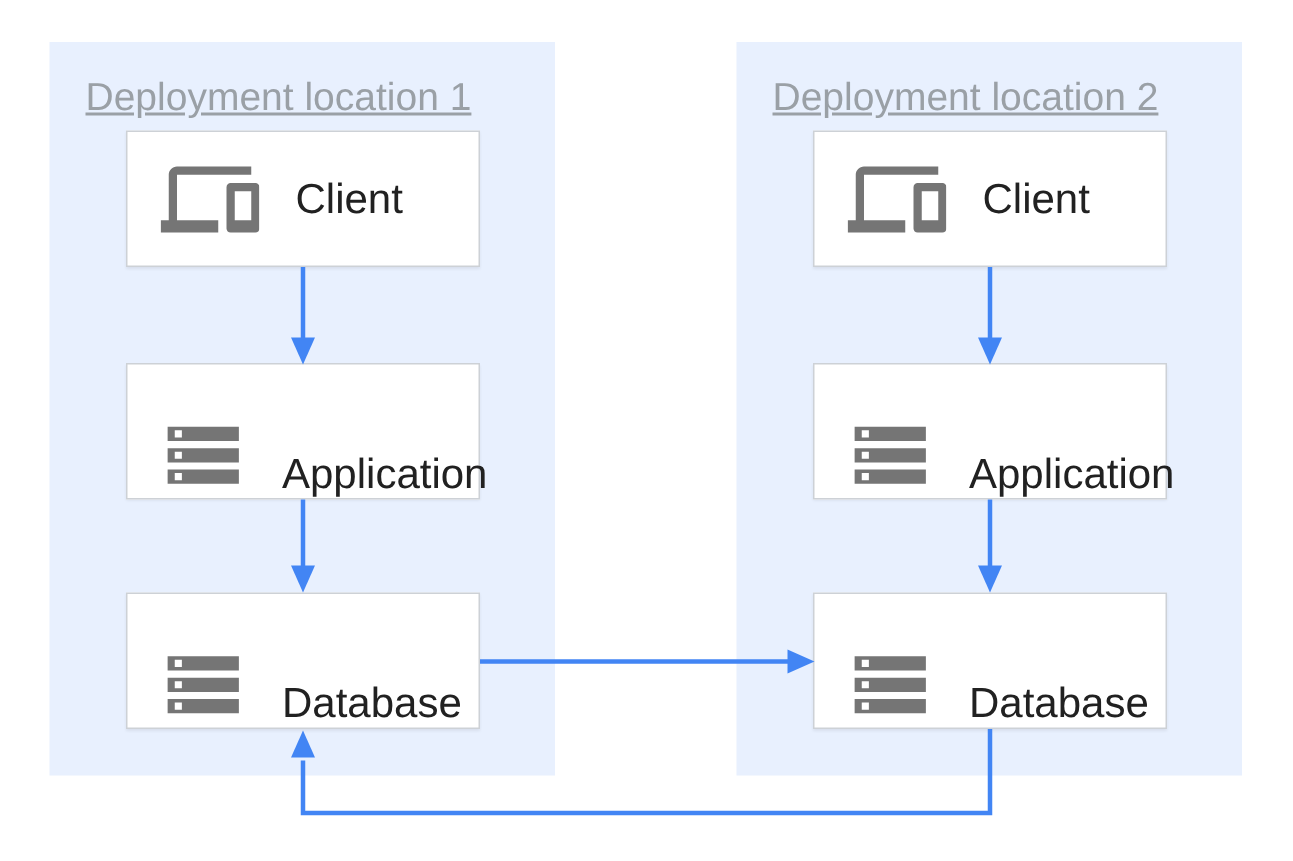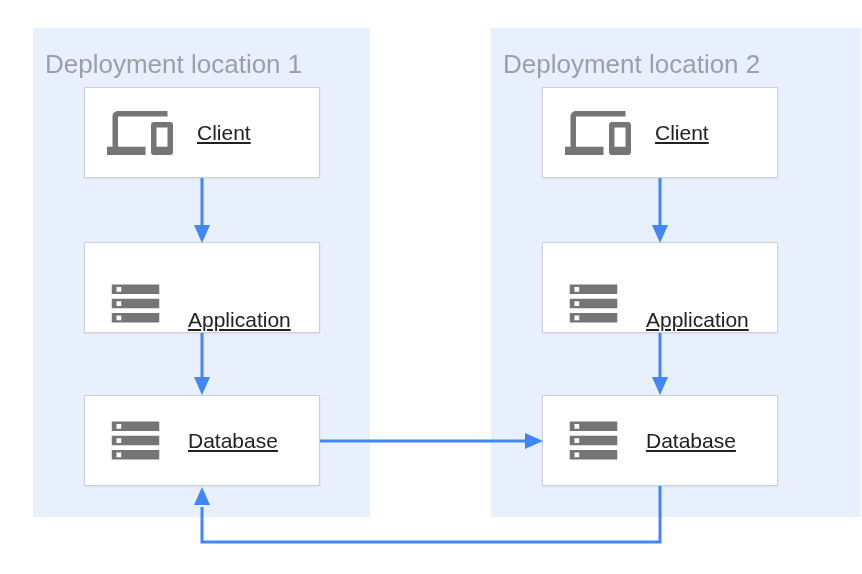--- a/index.html
+++ b/index.html
@@ -19,50 +19,50 @@
     background:var(--canvas-bg);
     overflow:hidden;
   }
   .panel{
     position:absolute;
     top:28px;
     width:337px;height:489px;
     background:var(--panel-bg);
   }
   .panel.loc1{left:33px;}
-  .panel.loc2{left:491px;padding-left:33px;}
+  .panel.loc2{left:491px;}
   .panel-title{
     position:absolute;
-    left:12px;top:20px;
+    left:24px;top:20px;
     font-size:26px;
     line-height:1.25;
     color:var(--title-text);
     white-space:nowrap;
+    text-decoration:underline;
   }
   .node{
     position:absolute;
     left:51px;
     width:236px;height:91px;
     box-sizing:border-box;
     background:#ffffff;
     border:1px solid var(--box-border);
     box-shadow:0 1px 2px rgba(0,0,0,0.07);
     display:flex;
     align-items:center;
     padding-left:22px;
     gap:24px;
   }
   .node.n-client{top:59px;}
   .node.n-application{top:214px;align-items:flex-end;}
-  .node.n-database{top:367px;}
+  .node.n-database{top:367px;align-items:flex-end;}
   .node-label{
-    font-size:21px;
+    font-size:28px;
     color:var(--label-text);
     white-space:nowrap;
-    text-decoration:underline;
   }
   .icon-wrap{display:flex;align-items:center;justify-content:center;flex:0 0 auto;}
   .icon-wrap svg{display:block;fill:var(--icon);}
   .edges{
     position:absolute;
     left:0;top:0;
     width:862px;height:574px;
     pointer-events:none;
   }
   .edges line,.edges polyline{stroke:var(--arrow);stroke-width:3;fill:none;}

